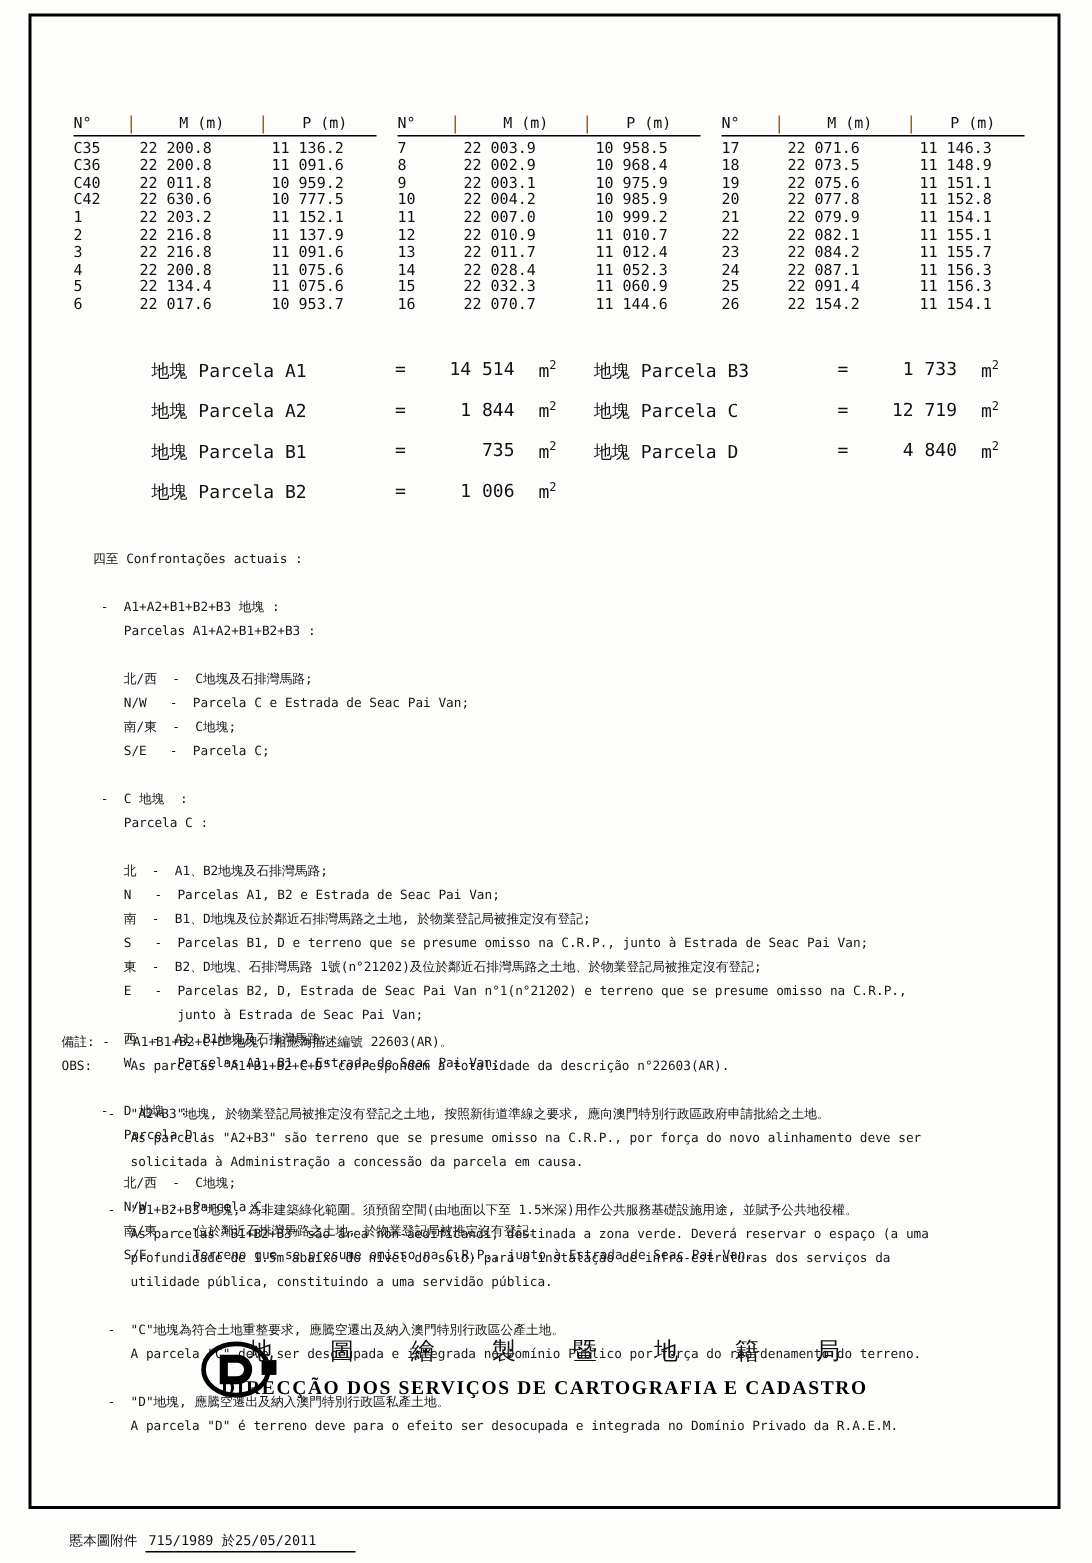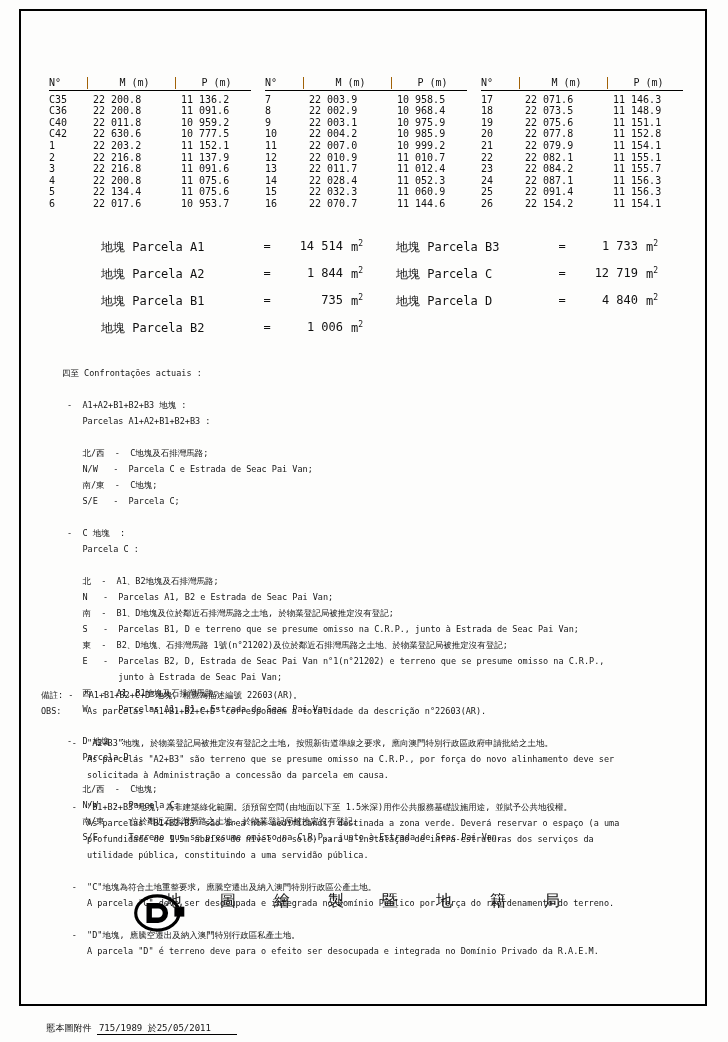--- a/index.html
+++ b/index.html
@@ -21,21 +21,21 @@
   .coord-row{display:flex;}
 
   
   .parcels{position:absolute;left:64px;top:228px;right:16px;display:flex;}
   .parcel-col{width:306px;margin-left:16px;}
   .parcel-col.right{margin-left:2px;}
   .parcel-row{height:27px;display:flex;align-items:flex-start;font-size:12px;}
   .p-zh{width:152px;}
   .p-eq{width:28px;text-align:center;}
   .p-val{width:62px;text-align:right;}
-  .p-unit{width:26px;padding-left:8px;}
+  .p-unit{width:26px;padding-left:16px;}
   .p-unit sup{font-size:8px;}
 
   
   pre.doc{margin:4px;font-family:"DejaVu Sans Mono","Liberation Mono",monospace;
           font-size:8.5px;line-height:16px;white-space:pre;color:#151515;}
   .confrontacoes{position:absolute;left:37px;top:350px;}
   .notes{position:absolute;left:16px;top:672px;}
 
   
   .footer{position:absolute;left:0;right:0;top:880px;text-align:center;}
@@ -340,20 +340,21 @@
 
     <div class="logo">
       <svg width="54" height="40" viewBox="0 0 60 44" aria-hidden="true">
         <ellipse cx="27" cy="22" rx="24" ry="19" fill="none" stroke="#000" stroke-width="3.5"></ellipse>
         <path d="M15 11 h13 a11 11 0 0 1 0 22 h-13 z M21 17 v10 h7 a5 5 0 0 0 0-10 z" fill="#000"></path>
         <rect x="46" y="15" width="11" height="11" fill="#000"></rect>
       </svg>
     </div>
     <div class="footer">
       <div class="footer-zh">地 圖 繪 製 暨 地 籍 局</div>
+      <div class="footer-pt">DIRECÇÃO DOS SERVIÇOS DE CARTOGRAFIA E CADASTRO</div>
     </div>
 
   </div>
 
   <div class="bottom-notes">
     <div class="bn-line1">
       <span>慝本圖附件 </span><span class="bn-underline">715/1989 於25/05/2011</span>
     </div>
 
   </div>

